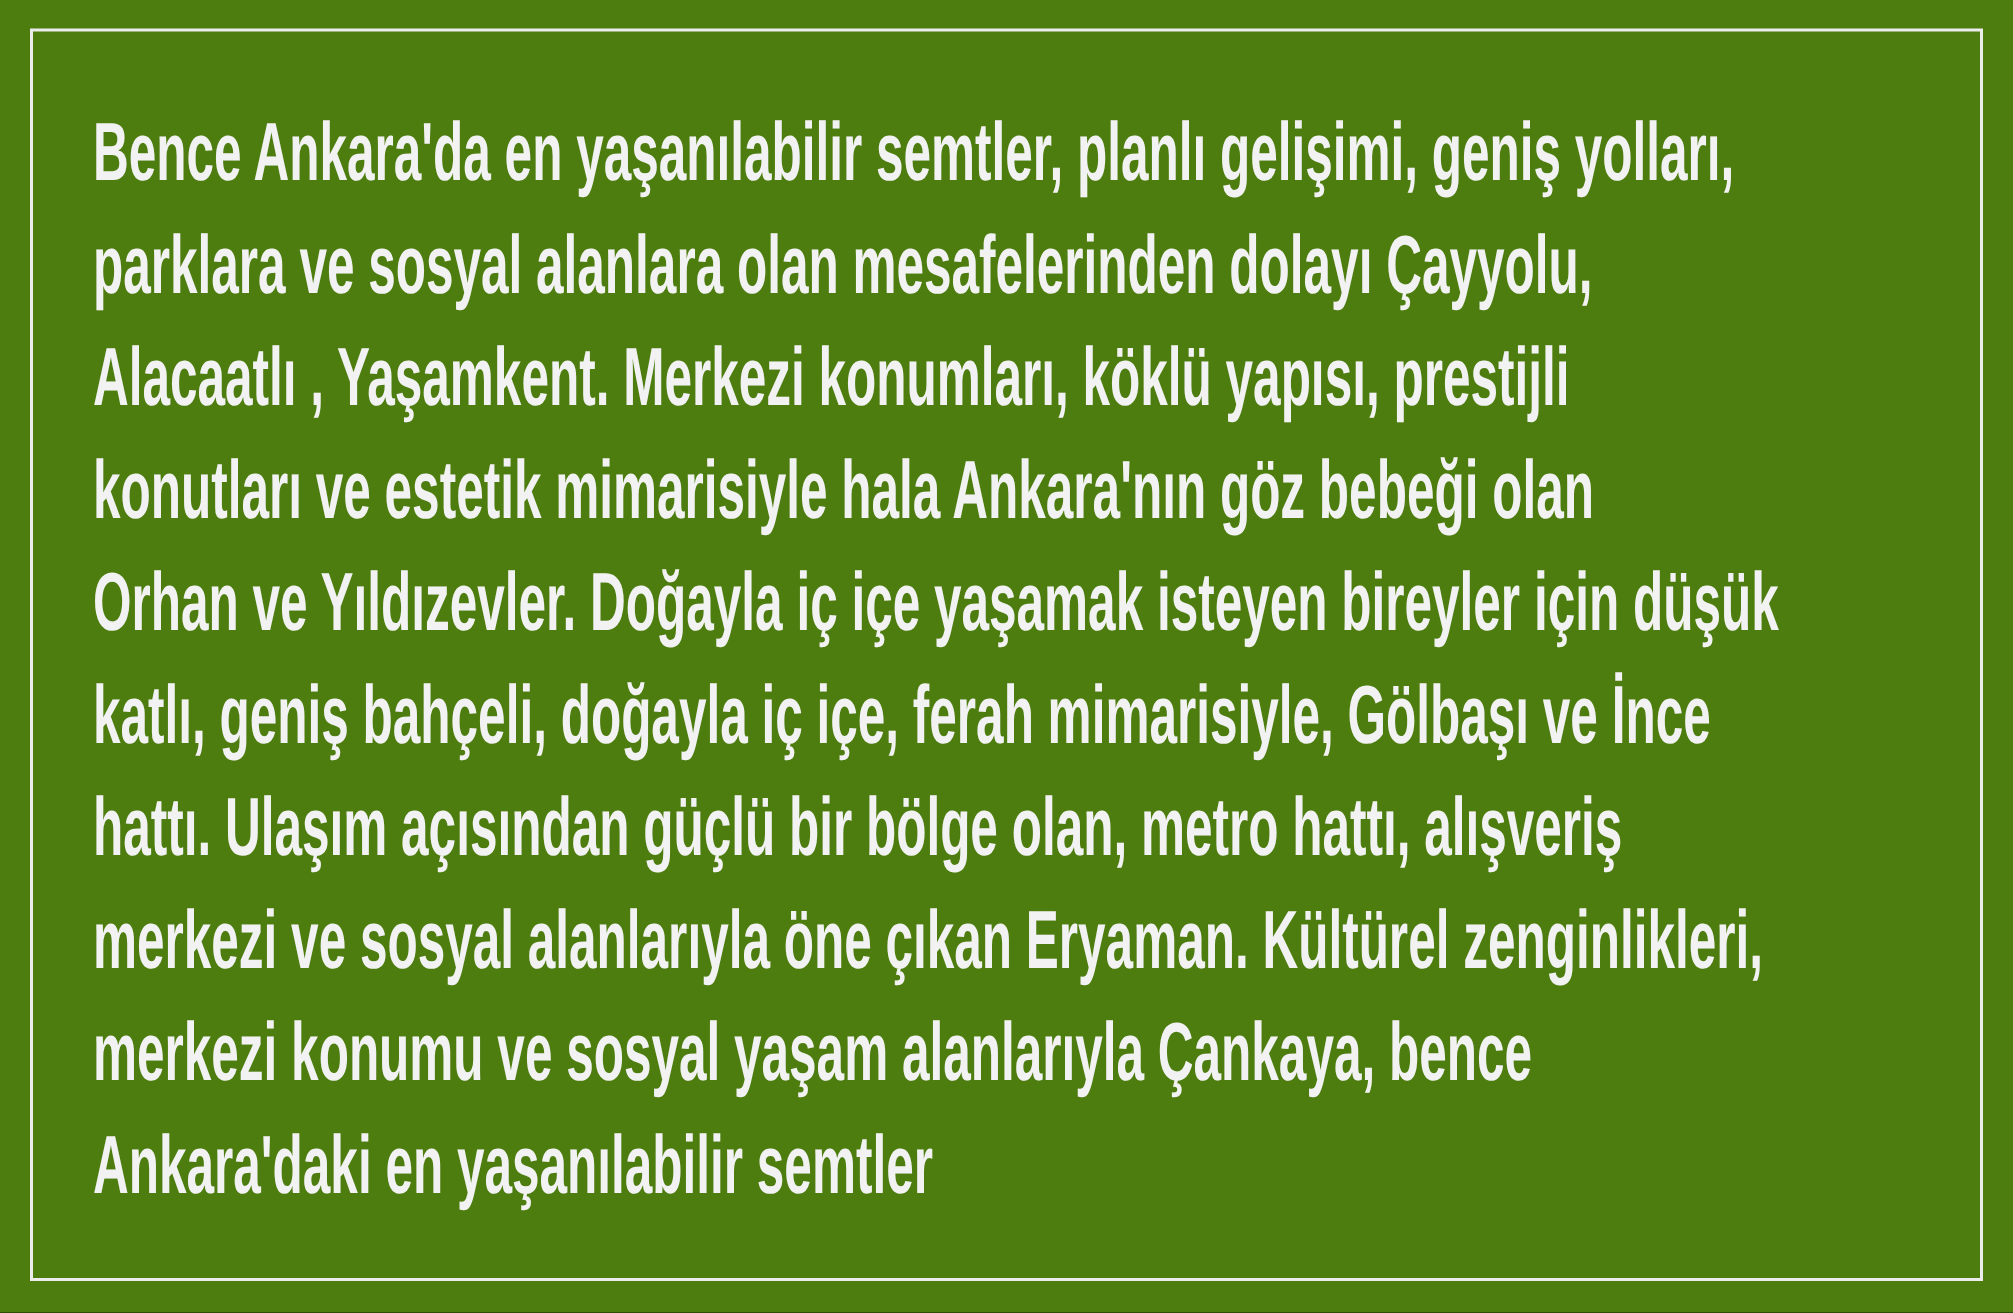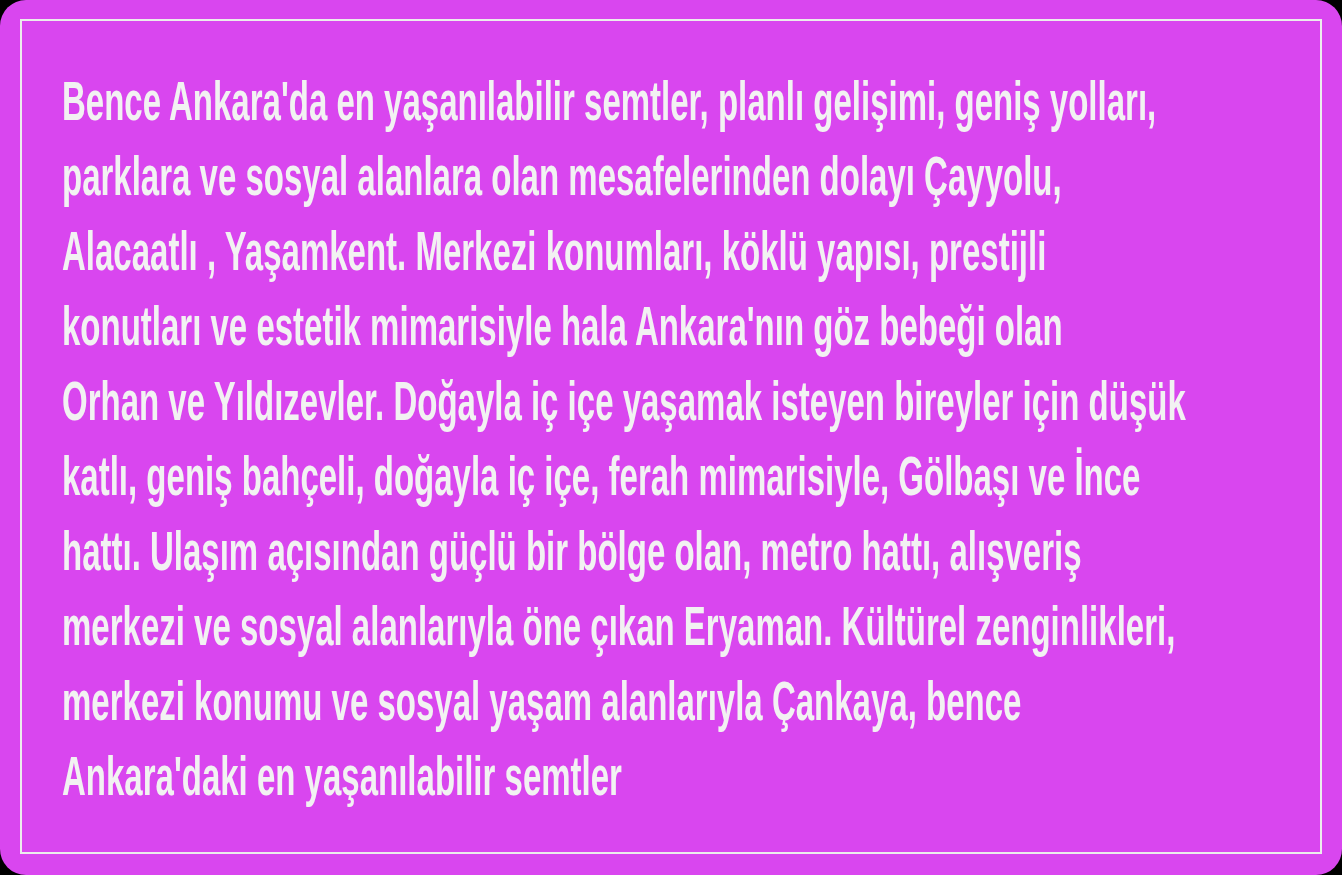--- a/index.html
+++ b/index.html
@@ -9,22 +9,21 @@
   body {
     width: 1342px;
     height: 875px;
     background: #000000;
     position: relative;
     overflow: hidden;
   }
   .card {
     position: absolute;
     inset: 0;
-    background: #d946ef;
-    border-radius: 26px;
+    background: #4d7c0f;
   }
   .border-frame {
     position: absolute;
     left: 20px;
     top: 19px;
     width: 1302px;
     height: 835px;
     border: 2px solid #ececec;
     box-sizing: border-box;
     pointer-events: none;

